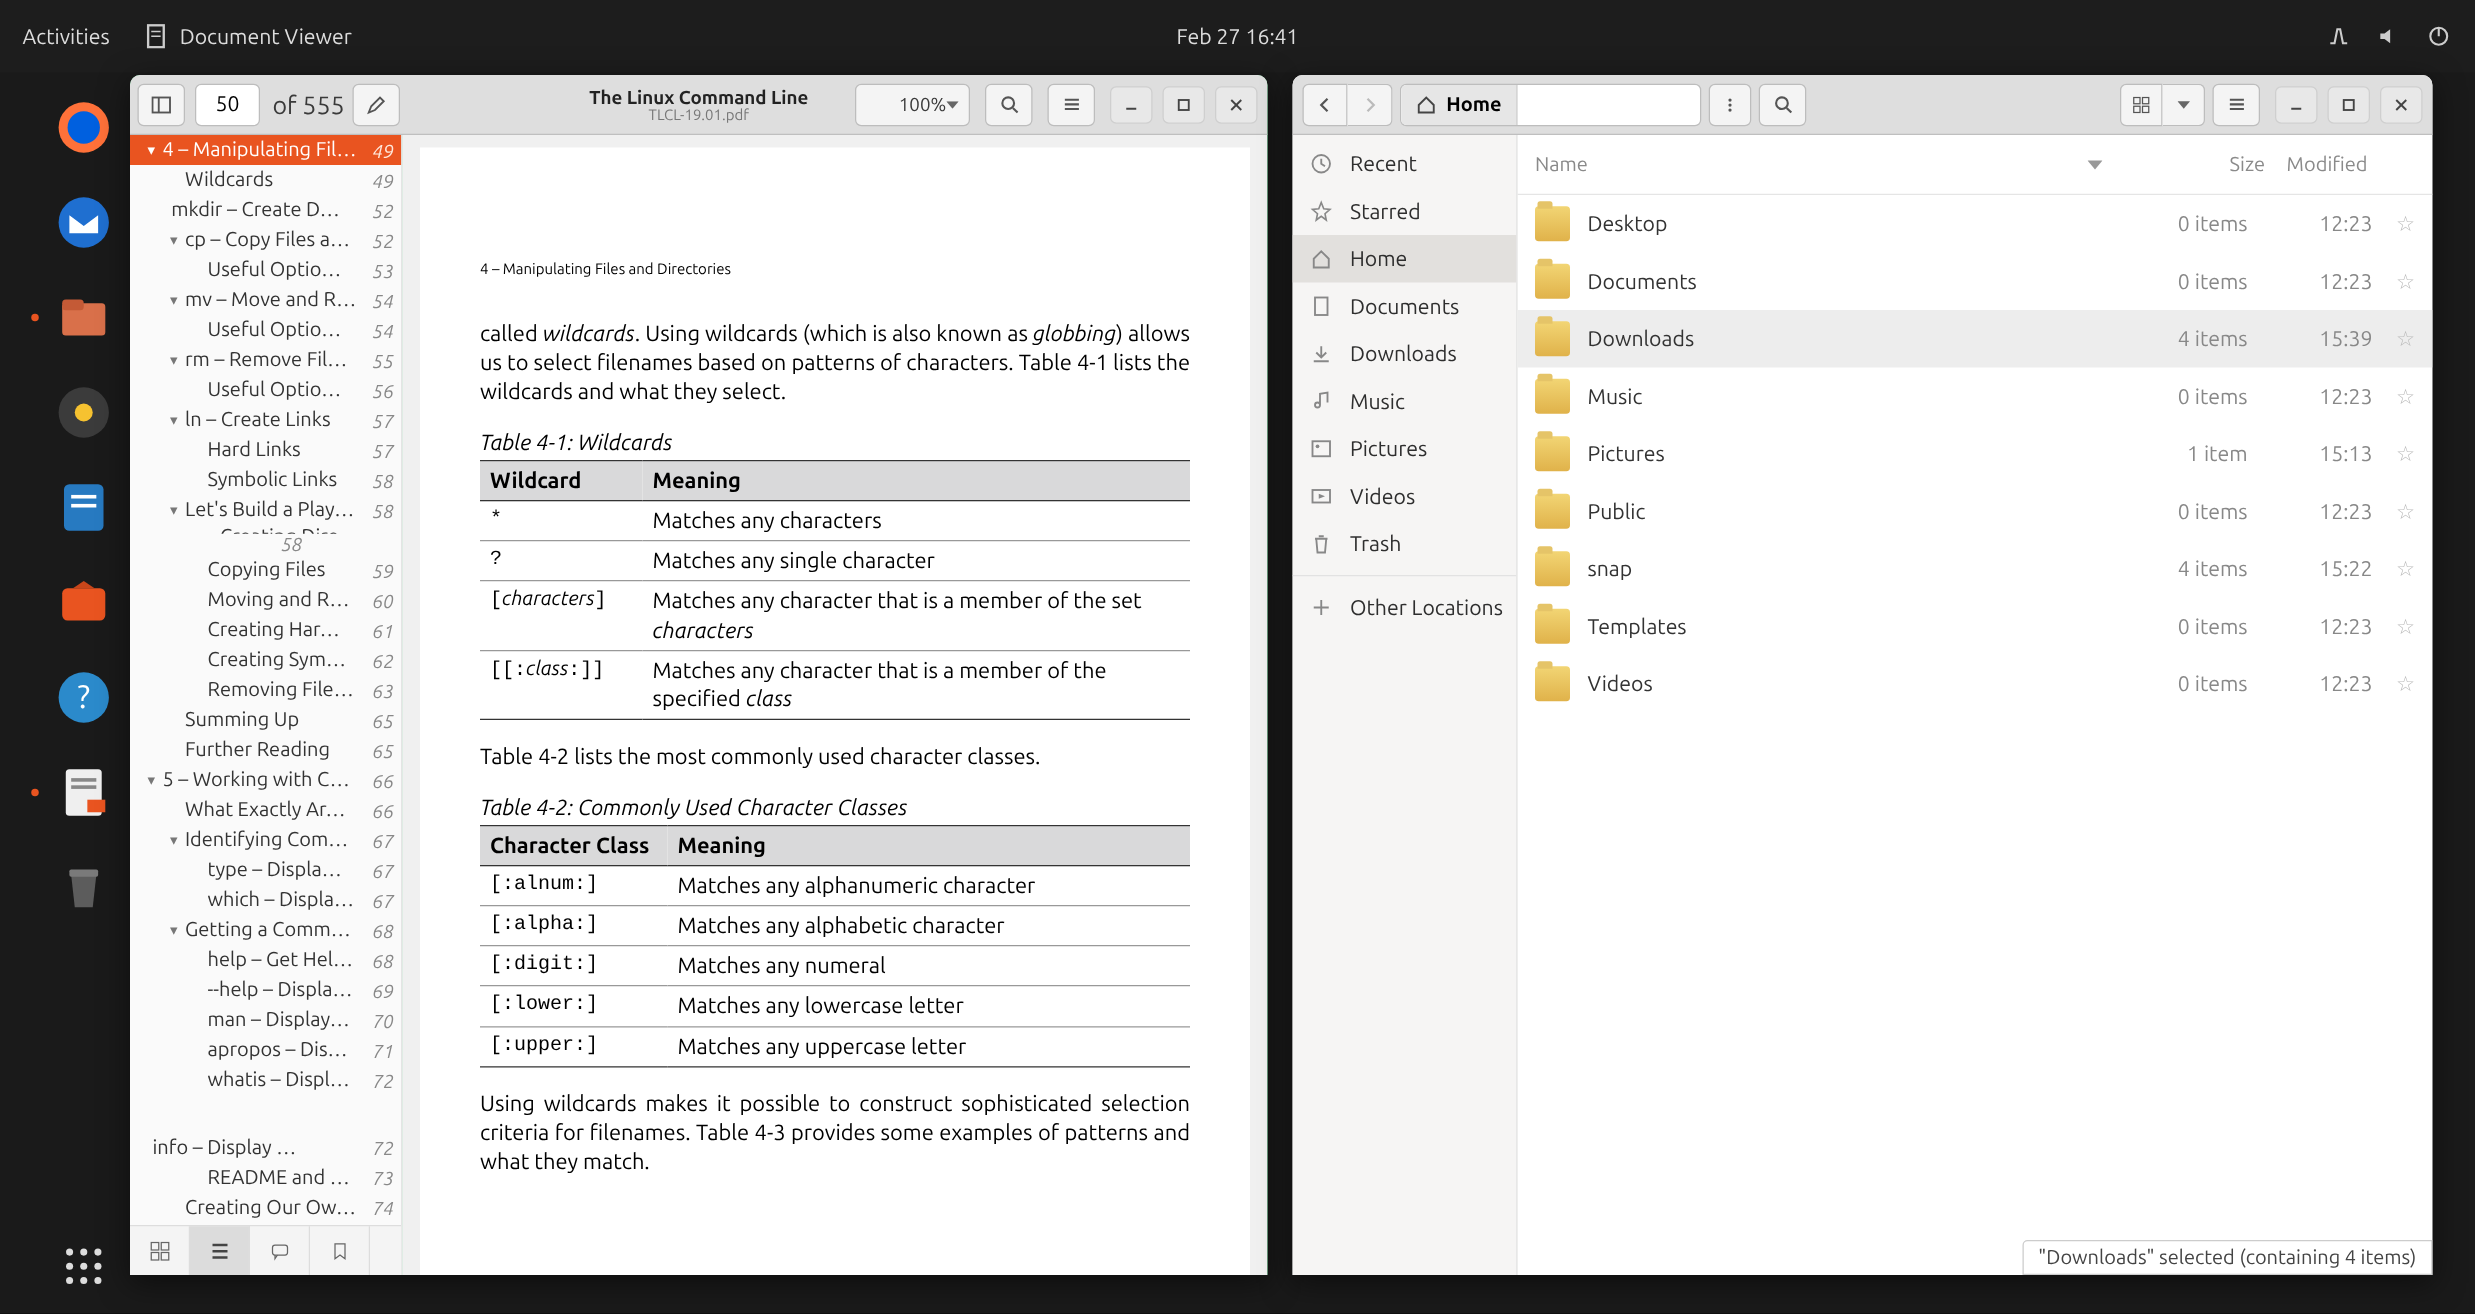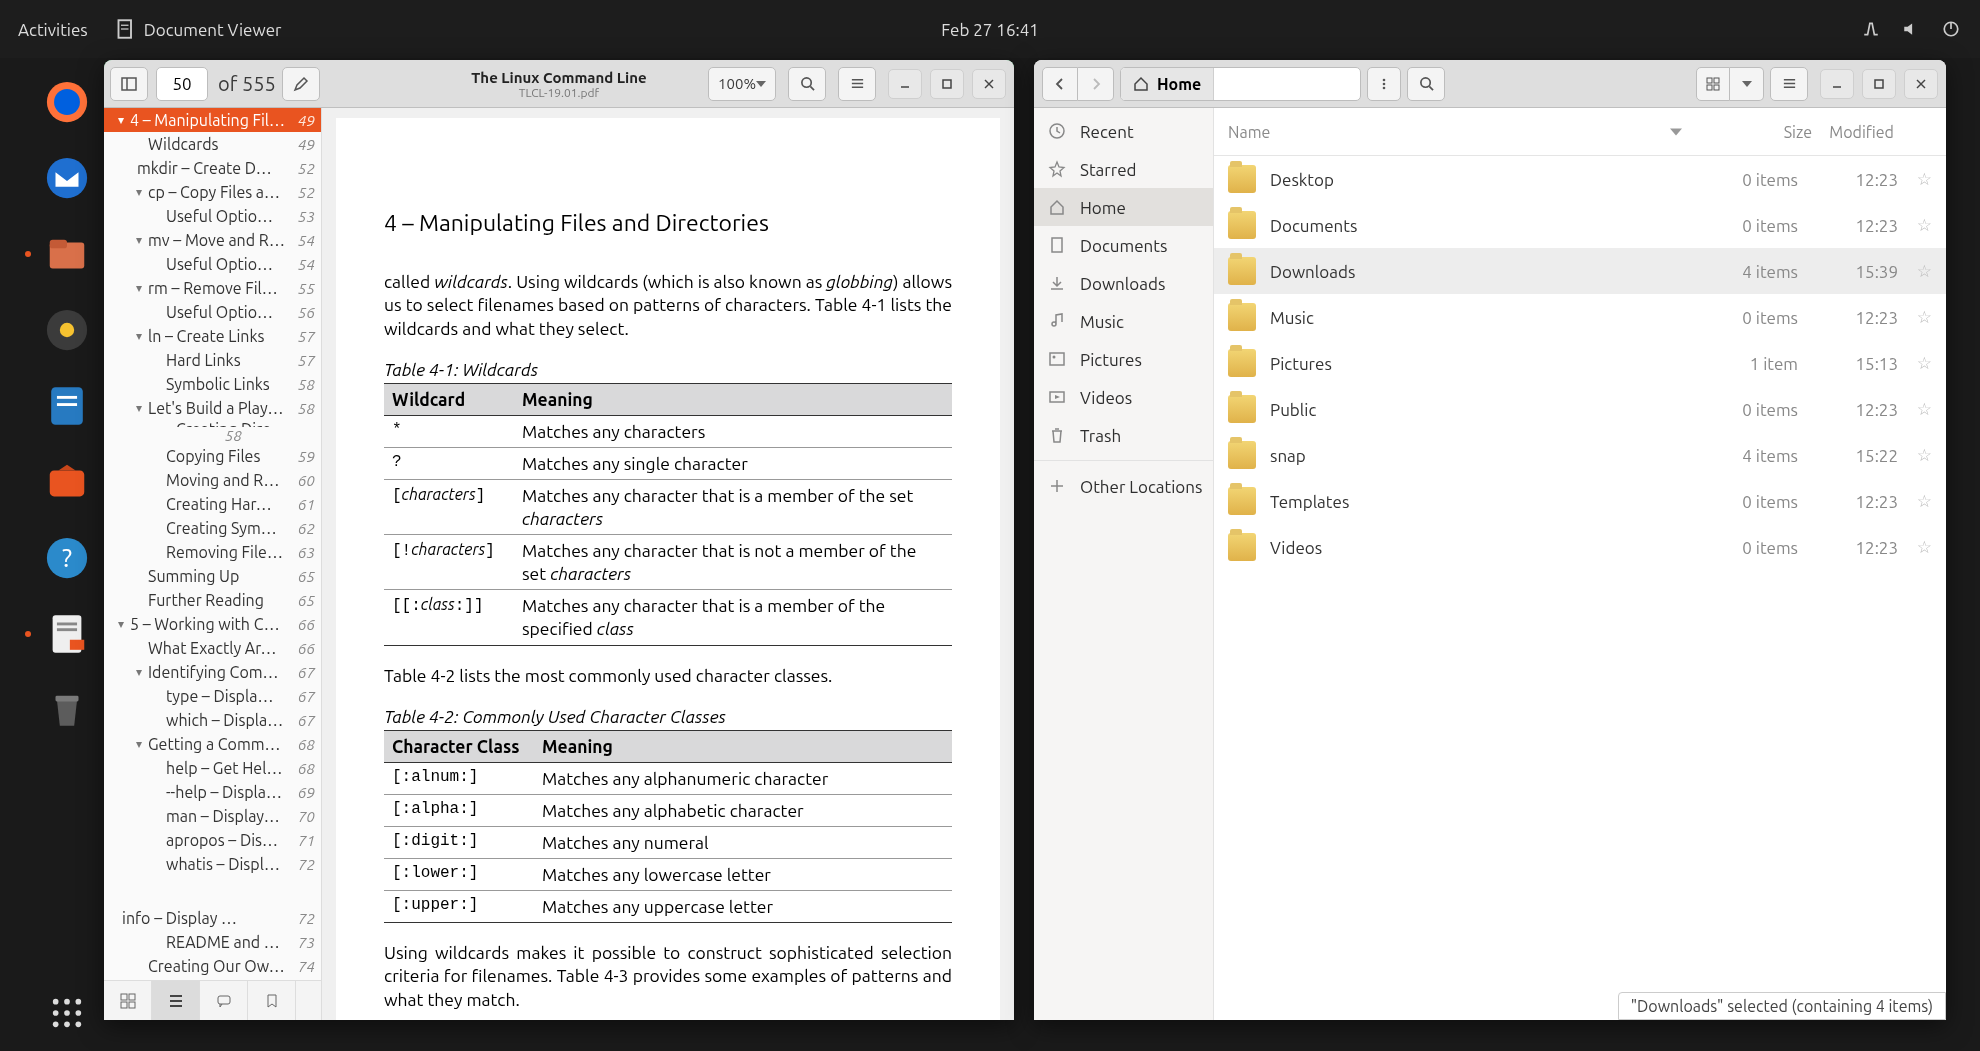--- a/index.html
+++ b/index.html
@@ -29,42 +29,42 @@
 .hbtn { height:34px; border:1px solid #bdbdbd; background:#f4f4f4; border-radius:5px; display:flex; align-items:center; justify-content:center; color:#3a3a3a; }
 .ev-header .hbtn { margin-left:6px; }
 .ev-side-toggle { width:38px; margin-left:8px; }
 .ev-page-inp { width:52px; height:34px; border:1px solid #bdbdbd; border-radius:5px; text-align:center; font-size:17px; margin-left:8px; background:#fff; }
 .ev-page-of { margin-left:10px; font-size:20px; color:#3a3a3a; }
 .ev-edit { width:38px; margin-left:12px; }
 .ev-title { position:absolute; left:50%; transform:translateX(-50%); text-align:center; }
 .ev-title .t1 { font-size:15px; font-weight:600; color:#222; }
 .ev-title .t2 { font-size:12px; color:#777; }
 .ev-right-ctrls { position:absolute; right:8px; display:flex; gap:6px; align-items:center; }
-.ev-zoom { width:68px; justify-content:center; padding:0 8px; font-size:15px; }
+.ev-zoom { width:92px; justify-content:flex-end; padding:0 8px; font-size:15px; }
 .ev-zoom svg { width:10px; }
 .wbtn { width:34px; height:30px; border:1px solid #cfcfcf; background:#e8e8e8; border-radius:5px; display:flex; align-items:center; justify-content:center; }
 .winctrls { display:flex; gap:8px; margin-left:6px; }
 
 .ev-body { flex:1; display:flex; overflow:hidden; }
 .outline { width:218px; background:#fafafa; border-right:1px solid #ddd; display:flex; flex-direction:column; }
 .outline-list { flex:1; overflow:hidden; font-size:16px; color:#333; }
 .orow { display:flex; align-items:center; height:24px; padding-right:6px; cursor:default; }
 .orow.sel { background:#e95420; color:#fff; }
 .orow .exp { width:18px; text-align:center; font-size:12px; color:#777; flex-shrink:0; }
 .orow.sel .exp { color:#fff; }
 .orow .lbl { flex:1; white-space:nowrap; overflow:hidden; text-overflow:ellipsis; }
 .orow .pg { font-style:italic; color:#888; margin-left:4px; font-size:15px; }
 .orow.sel .pg { color:#ffe8dc; }
 .outline-foot { height:40px; border-top:1px solid #ddd; display:flex; background:#f4f4f4; }
 .outline-foot .fbtn { width:48px; display:flex; align-items:center; justify-content:center; border-right:1px solid #ddd; color:#555; }
 .outline-foot .fbtn.act { background:#dcdcdc; }
 
 .page-area { flex:1; background:#f0f0f0; overflow:hidden; padding:10px 14px; }
 .page { background:#fff; min-height:1200px; padding:90px 48px 30px; font-family:"Times New Roman",serif; color:#000; font-size:17.5px; line-height:1.32; }
-.page .chap-title { font-size:23px; margin-bottom:32px; }
+.page .chap-title { font-size:12px; margin-bottom:32px; }
 .page p { text-align:justify; margin-bottom:18px; }
 .page .tcap { font-style:italic; margin:6px 0 2px; }
 table.pdf { width:100%; border-collapse:collapse; margin-bottom:18px; }
 table.pdf th { background:#d9d9da; text-align:left; padding:4px 8px; font-weight:bold; border-top:1.5px solid #333; border-bottom:1.5px solid #333; }
 table.pdf td { padding:4px 8px; border-bottom:1px solid #999; vertical-align:top; }
 table.pdf tr:last-child td { border-bottom:1.5px solid #333; }
 .mono { font-family:"Courier New",monospace; font-size:16px; }
 .ital { font-style:italic; }
 
 
@@ -509,24 +509,20 @@
                   <td class="mono">*</td>
                   <td>Matches any characters</td>
                 </tr>
                 <tr>
                   <td class="mono">?</td>
                   <td>Matches any single character</td>
                 </tr>
                 <tr>
                   <td class="mono">[<span class="ital">characters</span>]</td>
                   <td>Matches any character that is a member of the set <span class="ital">characters</span></td>
-                </tr>
-                <tr>
-                  <td class="mono">[!<span class="ital">characters</span>]</td>
-                  <td>Matches any character that is not a member of the set <span class="ital">characters</span></td>
                 </tr>
                 <tr>
                   <td class="mono">[[:<span class="ital">class</span>:]]</td>
                   <td>Matches any character that is a member of the specified <span class="ital">class</span></td>
                 </tr>
               </tbody>
             </table>
         <p>Table 4-2 lists the most commonly used character classes.</p>
         <div class="tcap">Table 4-2: Commonly Used Character Classes</div>
         <table class="pdf" id="tbl2">

